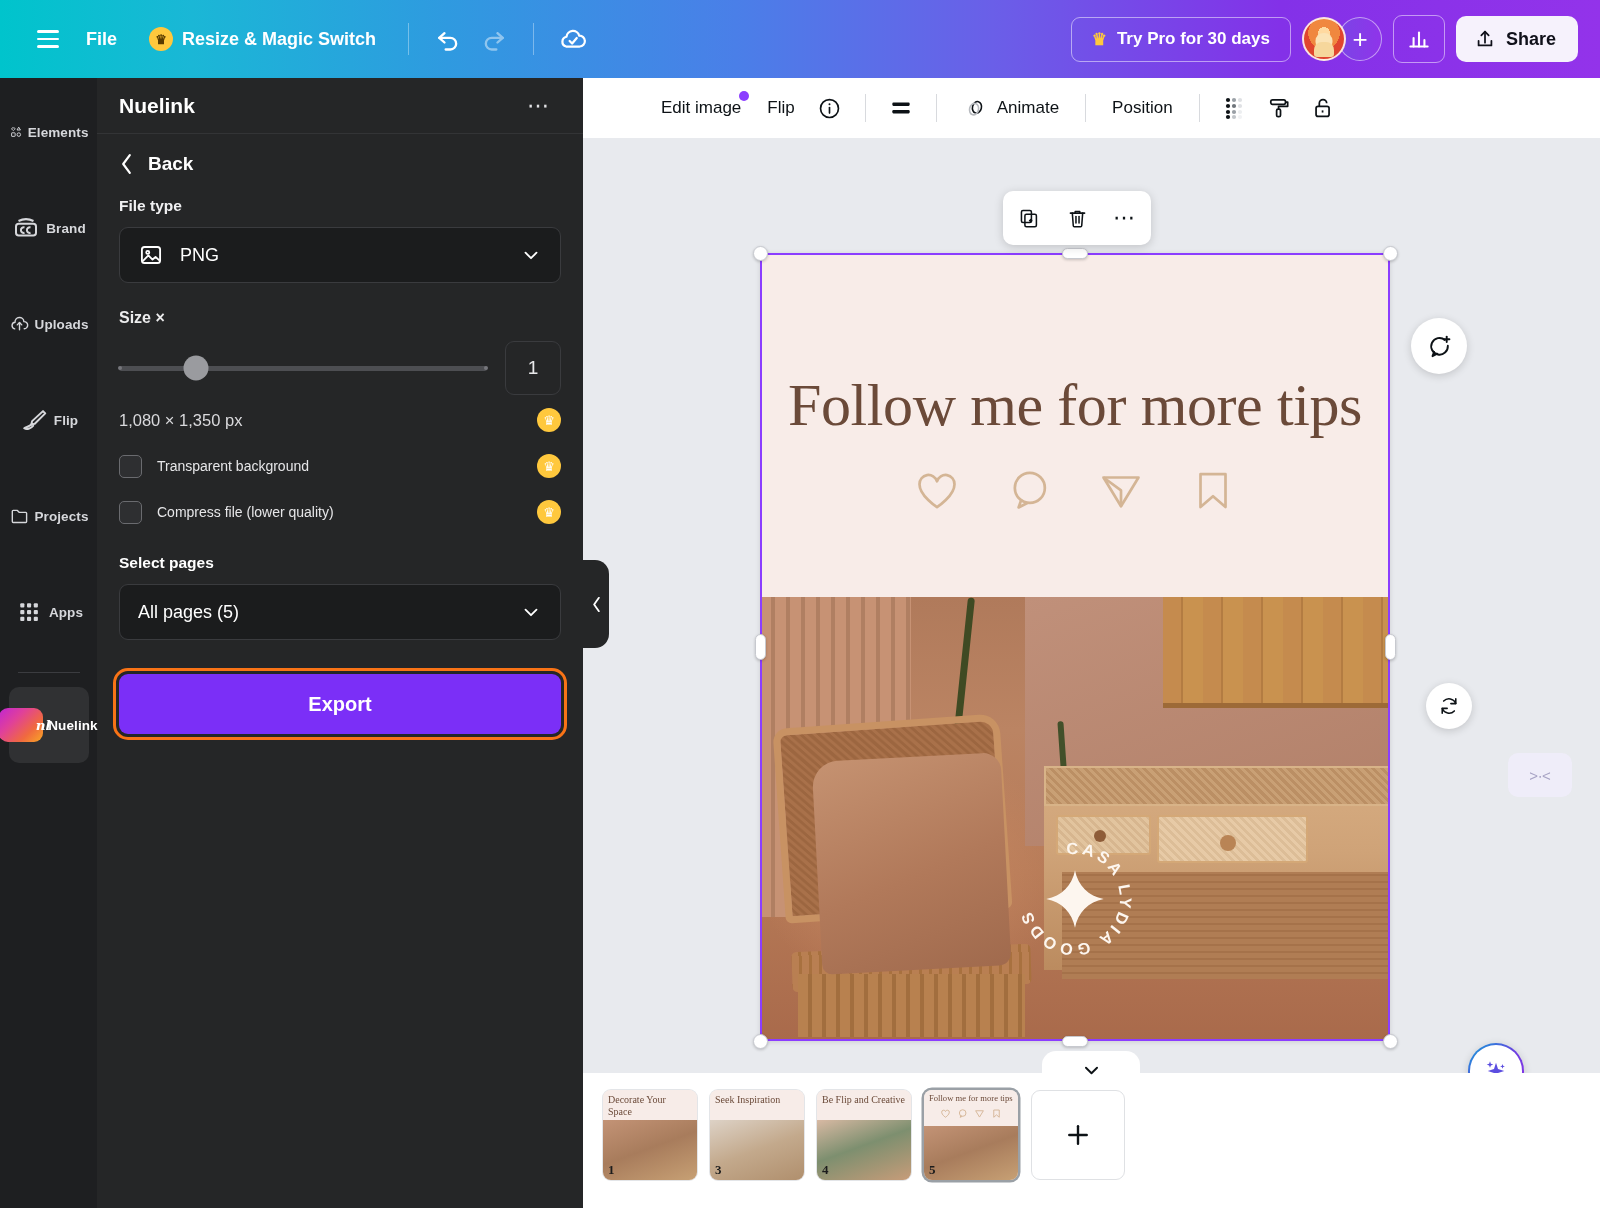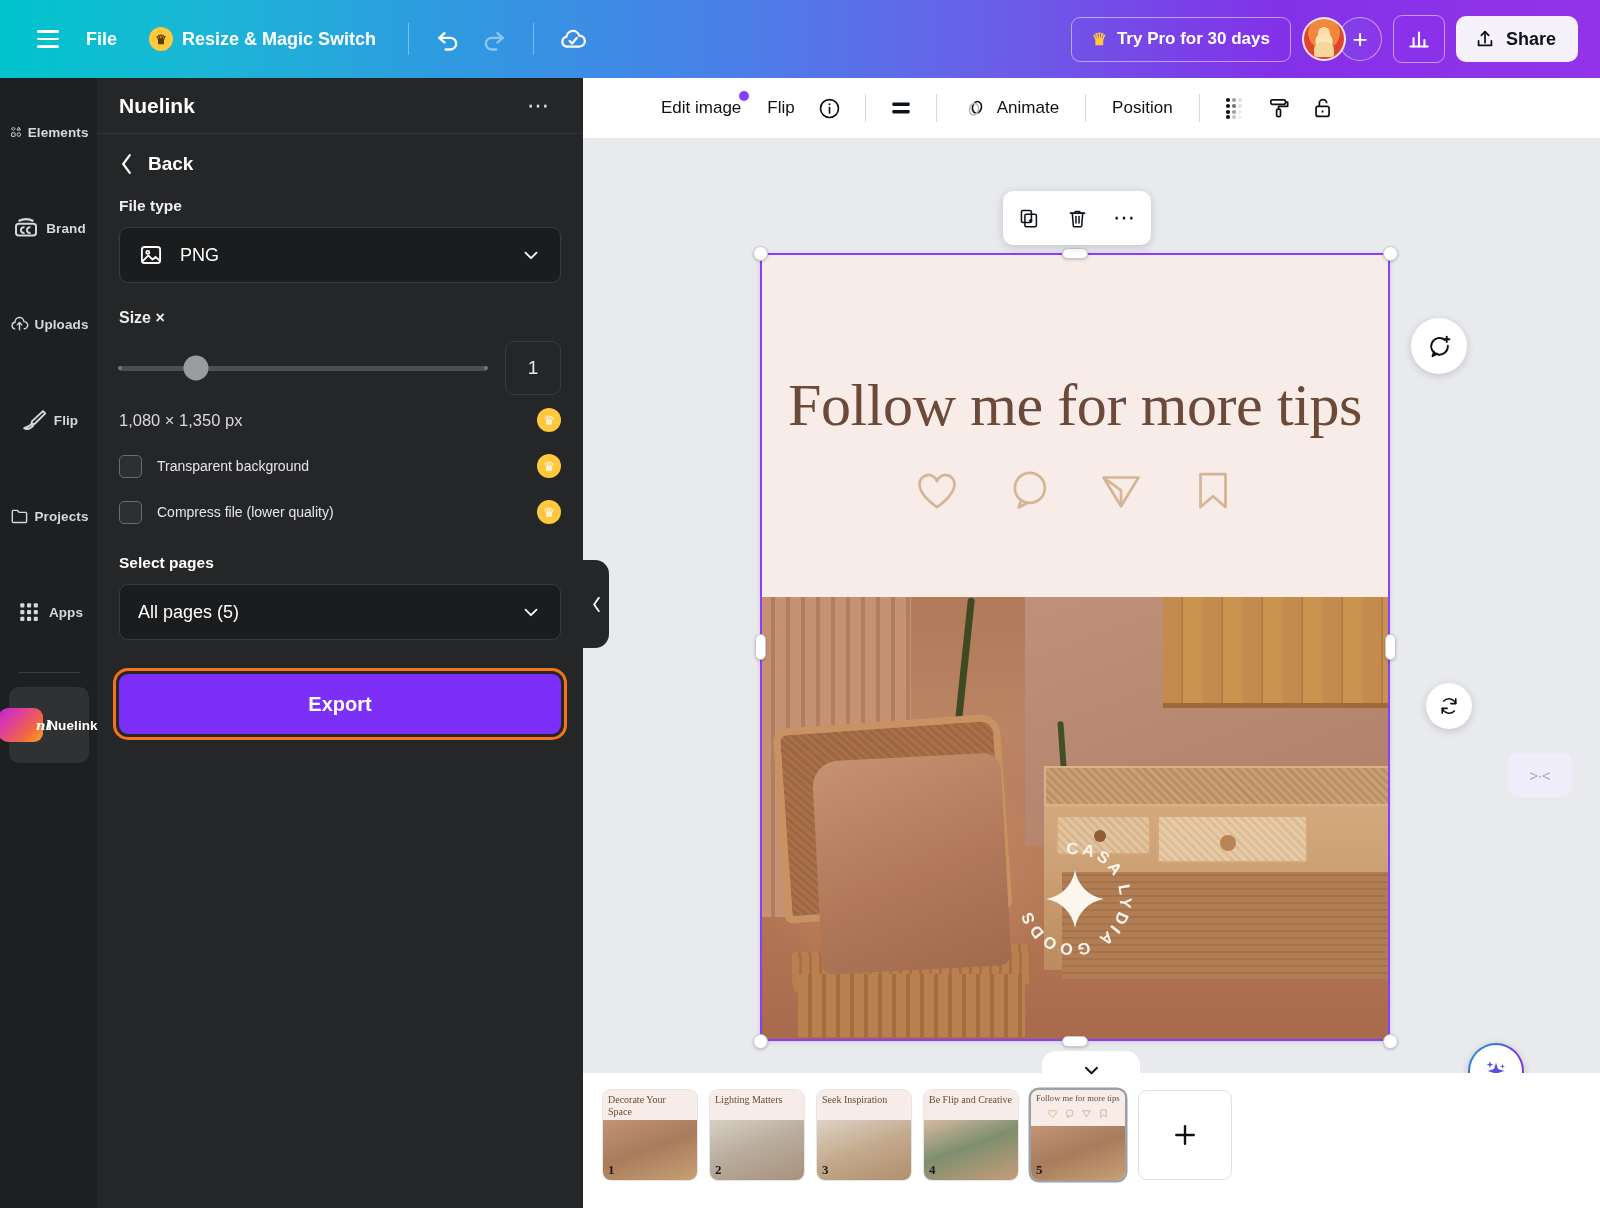--- a/index.html
+++ b/index.html
@@ -794,25 +794,20 @@
         </svg>
       </div>
       <div class="thumbs">
 
         <div class="thumb">
           <div class="thumb-head">Decorate Your Space</div>
           <div class="thumb-img t1"></div>
           <div class="thumb-num">1</div>
         </div>
 
-        <div class="thumb">
-          <div class="thumb-head">Lighting Matters</div>
-          <div class="thumb-img t2"></div>
-          <div class="thumb-num">2</div>
-        </div>
 
         <div class="thumb">
           <div class="thumb-head">Seek Inspiration</div>
           <div class="thumb-img t3"></div>
           <div class="thumb-num">3</div>
         </div>
 
         <div class="thumb">
           <div class="thumb-head">Be Flip and Creative</div>
           <div class="thumb-img t4"></div>

